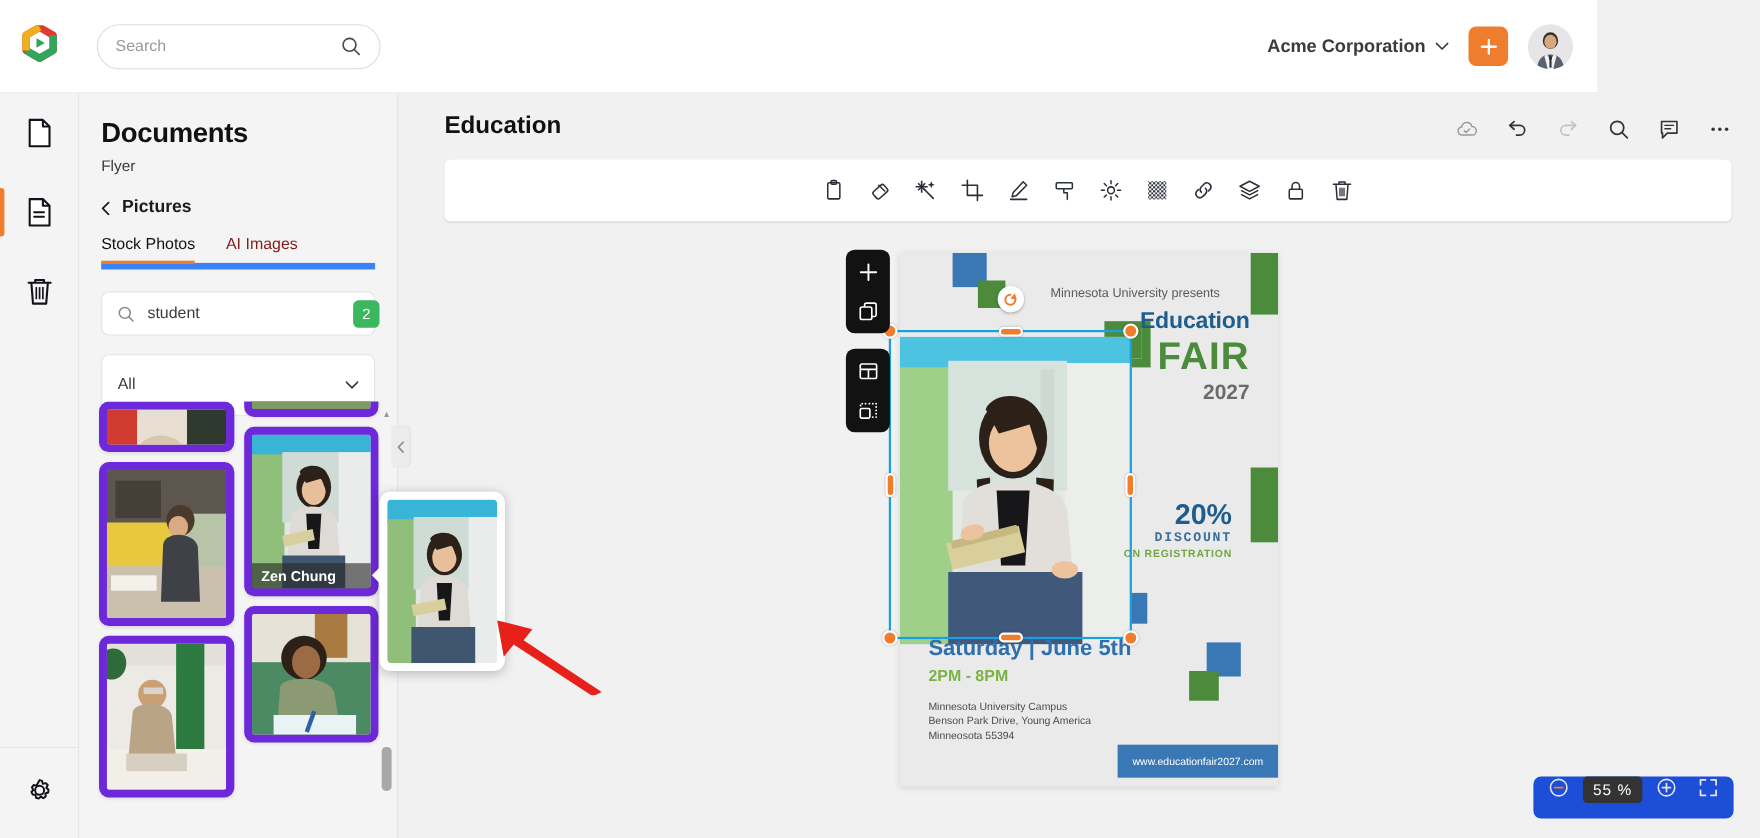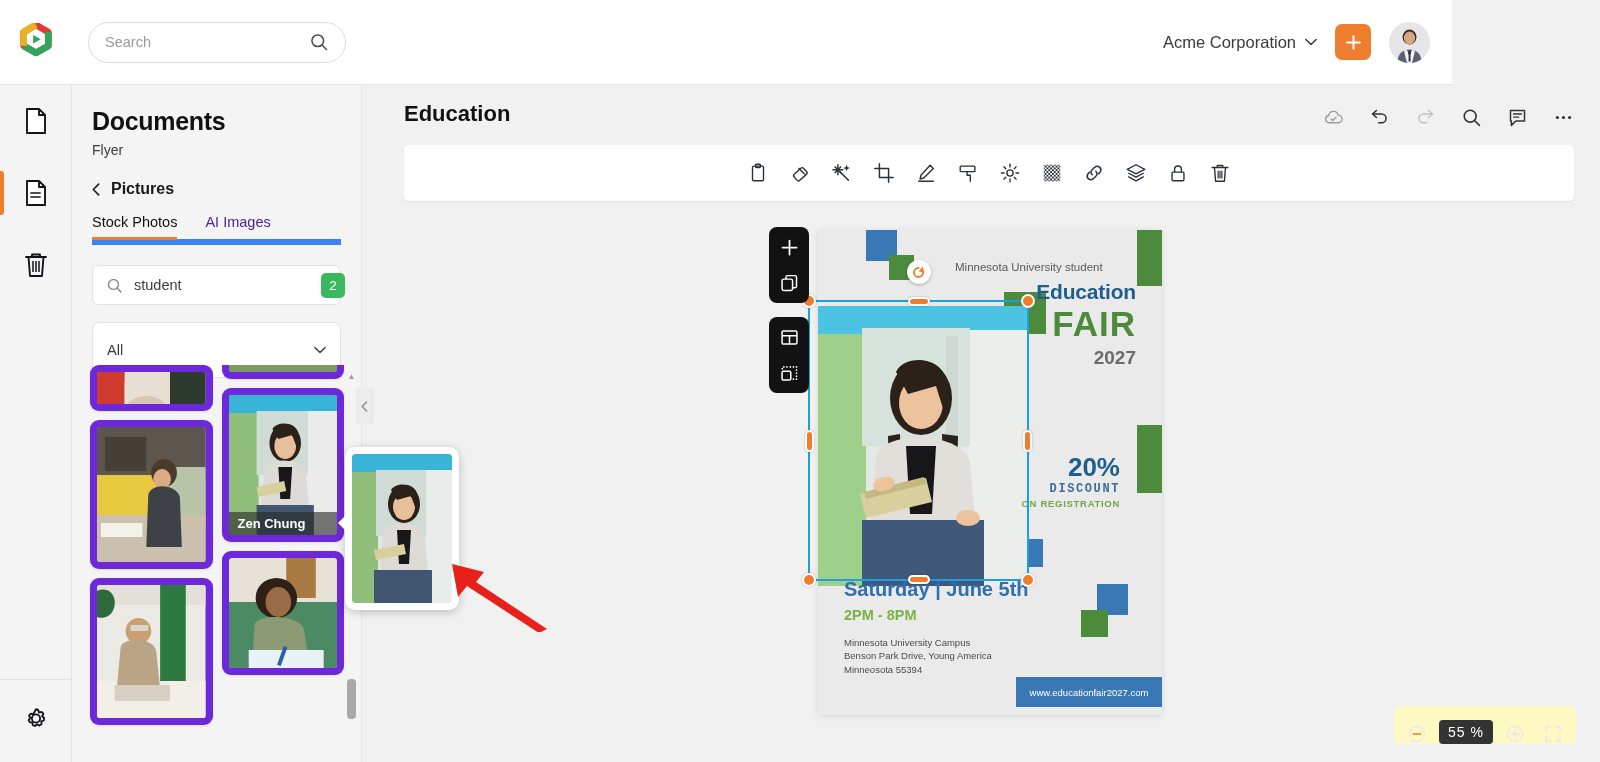--- a/index.html
+++ b/index.html
@@ -27,21 +27,21 @@
     margin-left:16px;
   }
   .search-box input {
     flex:1; border:none; outline:none; font-size:14.5px; color:#3c3c3c;
     font-family:"Liberation Sans", sans-serif; background:transparent;
   }
   .search-box input::placeholder { color:#9a9a9a; }
   .search-ico { width:20px; height:20px; flex-shrink:0; }
 
   .topbar-right {
-    margin-left:auto; display:flex; align-items:center; gap:18px; padding-right:22px;
+    margin-left:auto; display:flex; align-items:center; gap:18px; padding-right:22px;font-weight:bold;
   }
   .org-select {
     display:flex; align-items:center; gap:9px; cursor:pointer;
     font-size:16.5px; color:#3a3a3a;
   }
   .chev { width:12px; height:8px; }
   .plus-btn {
     width:36px; height:36px; border-radius:7px; background:#ef7d2e;
     display:flex; align-items:center; justify-content:center; border:none; cursor:pointer;
   }
@@ -78,21 +78,21 @@
   .panel-title { font-size:25px; font-weight:bold; color:#111; padding:22px 0 0 20px; letter-spacing:-0.3px;}
   .panel-sub { font-size:14px; color:#3c3c3c; padding:6px 0 0 20px; }
   .breadcrumb {
     display:flex; align-items:center; gap:11px; padding:22px 0 0 20px;
     font-size:16px; font-weight:bold; color:#1b1b1b; cursor:pointer;
   }
   .bc-chev { width:8px; height:13px; }
 
   .tabs { display:flex; margin:16px 20px 0 20px; border-bottom:6px solid #3b82f6; }
   .tab {
-    font-size:14.5px; color:#4c1d95; padding:0 0 9px 0; margin-right:28px;
+    font-size:14.5px; color:#7f1d1d; padding:0 0 9px 0; margin-right:28px;
     cursor:pointer; position:relative;
   }
   .tab.active { color:#111; }
   .tab.active::after {
     content:""; position:absolute; left:0; right:0; bottom:-1px; height:3px; background:#ef7d2e;
   }
 
   .filter-search {
     margin:20px 20px 0 20px; height:40px; background:#fff;
     border:1px solid #e3e3e3; border-radius:7px; display:flex; align-items:center;
@@ -259,22 +259,22 @@
   }
   .ft-group {
     width:40px; background:#121212; border-radius:8px; padding:7px 0;
     display:flex; flex-direction:column; align-items:center; gap:10px;
   }
   .ft-btn { width:26px; height:26px; display:flex; align-items:center; justify-content:center; cursor:pointer; }
   .ft-btn svg { width:21px; height:21px; }
 
   
   .zoom-ctl {
-    position:absolute; right:24px; bottom:18px; height:38px; background:#fef9c3;
-    border-radius:7px; display:flex; align-items:flex-end; gap:12px; padding:0 13px; z-index:15;
+    position:absolute; right:24px; bottom:18px; height:38px; background:#1d4ed8;
+    border-radius:7px; display:flex; align-items:flex-start; gap:12px; padding:0 13px; z-index:15;
   }
   .zoom-ctl svg { width:20px; height:20px; cursor:pointer; }
   .zoom-val {
     background:#333; border-radius:4px; color:#fff; font-size:14px;
     padding:4px 9px; min-width:52px; text-align:center; letter-spacing:1px;
   }
 </style>
 </head>
 <body>
 
@@ -699,21 +699,21 @@
           <path d="M58 150 C66 124 142 124 152 156 L160 244 L50 244 Z" fill="#e2dfda"></path>
           <path d="M88 140 L118 140 L114 208 L92 208 Z" fill="#17171a"></path>
           <rect x="44" y="214" width="122" height="66" fill="#40587a"></rect>
           <path d="M42 188 L108 172 L114 196 L48 212 Z" fill="#d9cf9d"></path>
           <path d="M46 186 L106 171 L108 178 L48 193 Z" fill="#c6b980"></path>
           <ellipse cx="66" cy="178" rx="11" ry="7" fill="#ecc39d" transform="rotate(-14 66 178)"></ellipse>
           <ellipse cx="150" cy="212" rx="12" ry="8" fill="#ecc39d"></ellipse>
         </svg>
       </div>
 
-      <div class="f-presents">Minnesota University student</div>
+      <div class="f-presents">Minnesota University presents</div>
       <div class="f-edu">Education</div>
       <div class="f-fair">FAIR</div>
       <div class="f-year">2027</div>
       <div class="f-pct">20%</div>
       <div class="f-disc">DISCOUNT</div>
       <div class="f-onreg">ON REGISTRATION</div>
       <div class="f-date">Saturday | June 5th</div>
       <div class="f-time">2PM - 8PM</div>
       <div class="f-addr" style="white-space:pre-line">Minnesota University Campus
 Benson Park Drive, Young America

